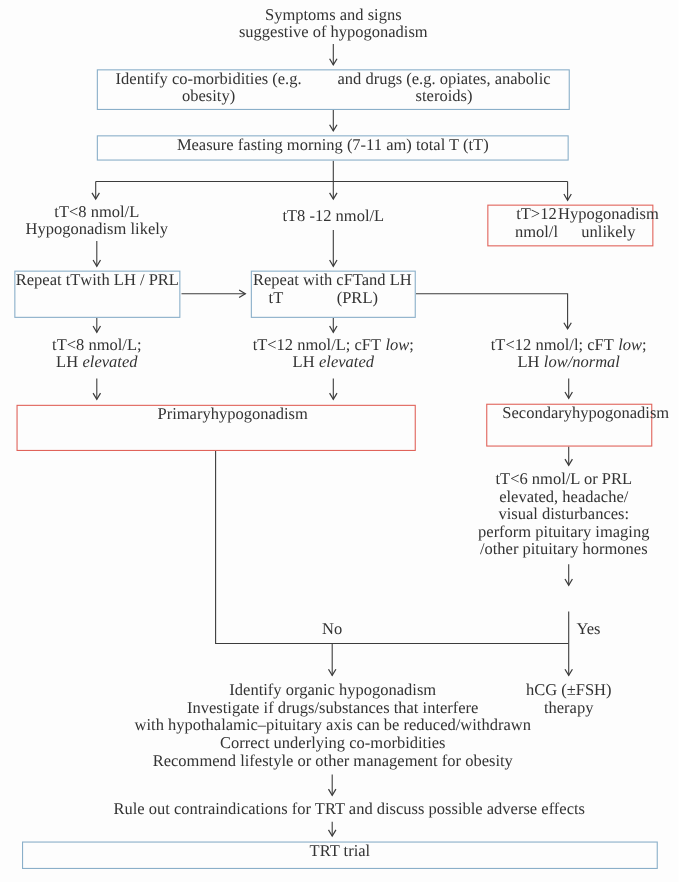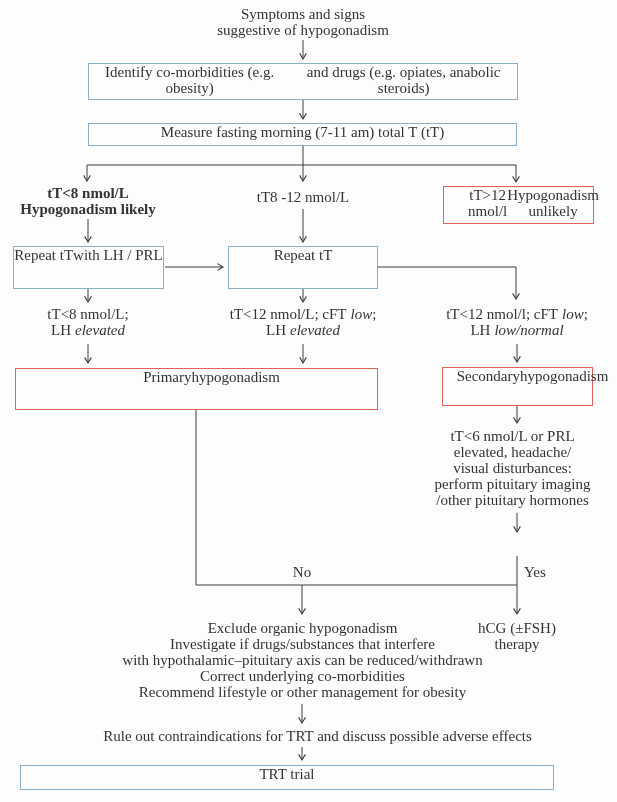--- a/index.html
+++ b/index.html
@@ -77,41 +77,42 @@
 
   <div class="box blue" style="left:88px;top:63px;width:430px;height:37px;">
     <div>Identify co-morbidities (e.g. obesity)</div>
     <div>and drugs (e.g. opiates, anabolic steroids)</div>
   </div>
 
   <div class="box blue" style="left:88px;top:123px;width:429px;height:23px;">
     <div>Measure fasting morning (7-11 am) total T (tT)</div>
   </div>
 
-  <div class="txt" style="left:8px;top:185px;width:160px;font-weight:bold;">
+  <div class="txt" style="left:8px;top:185px;width:160px;">
     <div>tT&lt;8 nmol/L</div>
     <div>Hypogonadism likely</div>
   </div>
 
   <div class="txt" style="left:223px;top:189px;width:160px;">
     <div>tT8 -12 nmol/L</div>
   </div>
 
   <div class="box red" style="left:443px;top:186px;width:151px;height:38px;">
     <div>tT&gt;12 nmol/l</div>
     <div>Hypogonadism unlikely</div>
   </div>
 
   <div class="box blue" style="left:13px;top:246px;width:151px;height:43px;">
     <div>Repeat tT</div>
     <div>with LH / PRL</div>
   </div>
 
   <div class="box blue" style="left:228px;top:246px;width:150px;height:43px;">
     <div>Repeat tT</div>
+    <div>with cFTand LH (PRL)</div>
   </div>
 
   <div class="txt" style="left:8px;top:306px;width:160px;">
     <div>tT&lt;8 nmol/L;</div>
     <div><span>LH</span><span class="it">elevated</span></div>
   </div>
 
   <div class="txt" style="left:213px;top:306px;width:180px;">
     <div><span>tT&lt;12 nmol/L; cFT</span><span class="it">low</span><span>;</span></div>
     <div><span>LH</span><span class="it">elevated</span></div>
@@ -138,31 +139,31 @@
     <div>visual disturbances:</div>
     <div>perform pituitary imaging</div>
     <div>/other pituitary hormones</div>
   </div>
 
 
   <div class="txt" style="left:272px;top:564px;width:60px;">No</div>
   <div class="txt" style="left:524px;top:564px;width:50px;text-align:left;">Yes</div>
 
   <div class="txt" style="left:60px;top:620px;width:485px;">
-    <div>Exclude organic hypogonadism</div>
+    <div>Identify organic hypogonadism</div>
     <div>Investigate if drugs/substances that interfere</div>
     <div>with hypothalamic–pituitary axis can be reduced/withdrawn</div>
     <div>Correct underlying co-morbidities</div>
     <div>Recommend lifestyle or other management for obesity</div>
   </div>
 
   <div class="txt" style="left:447px;top:620px;width:140px;">
     <div>hCG (±FSH)</div>
     <div>therapy</div>
   </div>
 
   <div class="txt" style="left:75px;top:728px;width:485px;">Rule out contraindications for TRT and discuss possible adverse effects</div>
 
-  <div class="box blue" style="left:20px;top:765px;width:534px;height:25px;">
+  <div class="box blue" style="left:20px;top:765px;width:578px;height:25px;">
     <div>TRT trial</div>
   </div>
 
 </div>
 
 </body></html>

